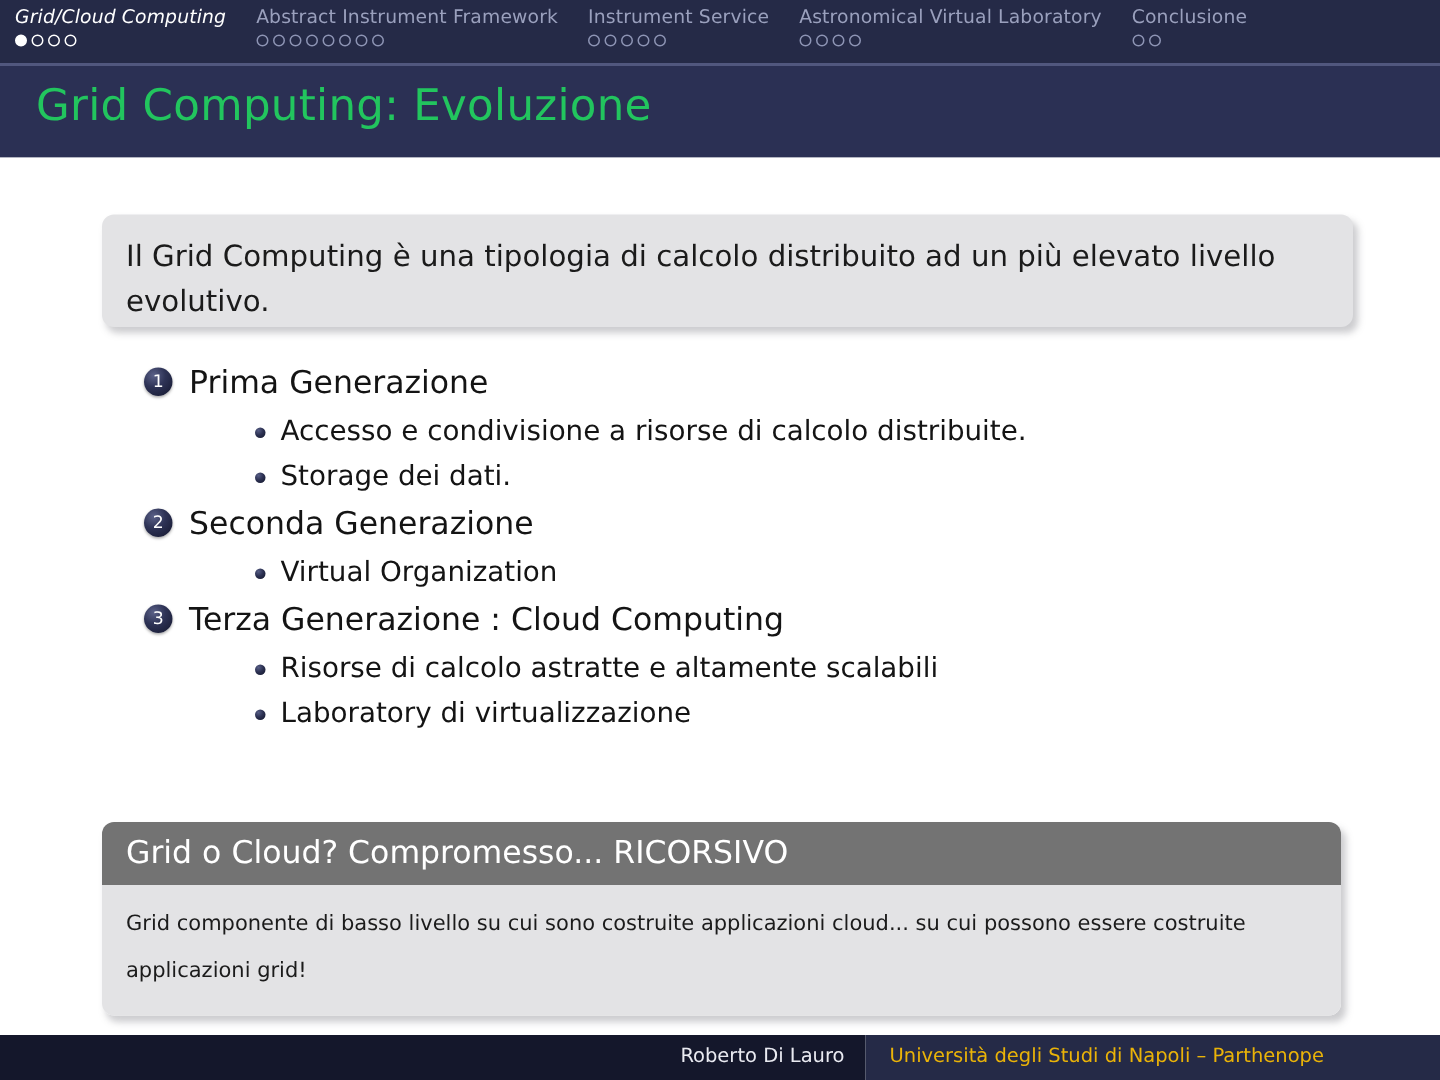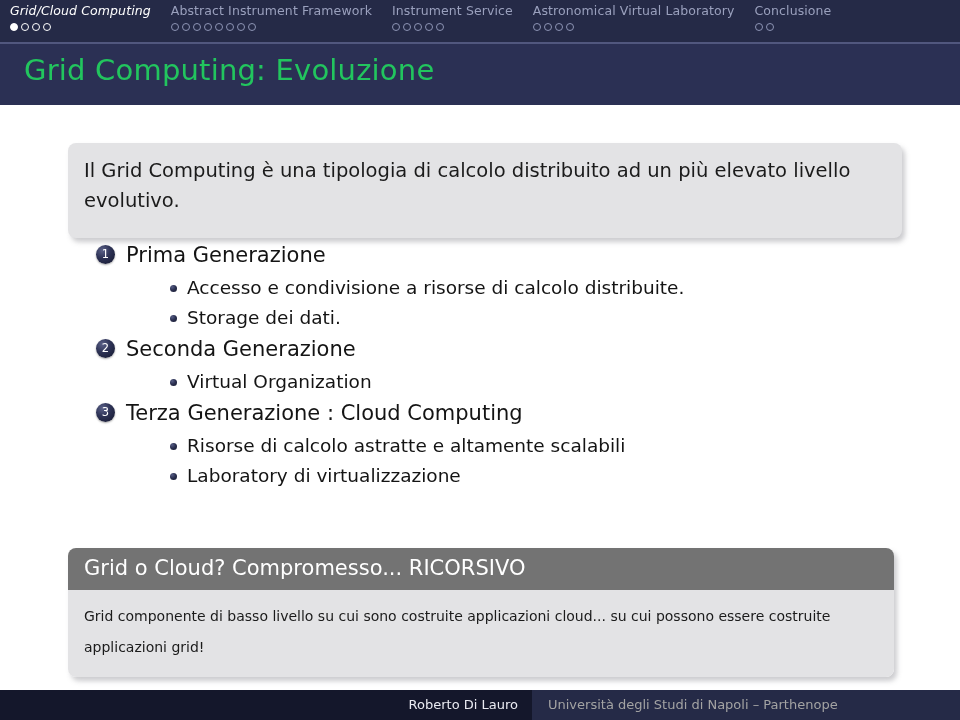--- a/index.html
+++ b/index.html
@@ -116,21 +116,21 @@
 
   
   .plainblock {
     position: absolute;
     left: 68px;
     top: 38px;
     width: 834px;
     background: #e3e3e5;
     border-radius: 8px;
     box-sizing: border-box;
-    padding: 13px 16px 22px 16px;
+    padding: 13px 16px 2px 16px;
     box-shadow: 3px 4px 5px rgba(120,120,128,0.38);
   }
   .plainblock-text {
     font-size: 19.5px;
     line-height: 30px;
     color: #1b1b1b;
   }
 
   
   .enum {
@@ -229,34 +229,34 @@
   }
   .footer::before {
     content: "";
     position: absolute;
     top: 0; left: 0;
     width: 100%;
     height: 2px;
     background: #ffffff;
   }
   .footer-author {
-    width: 532px;
+    width: 577px;
     background: #14172b;
     color: #e9eaf1;
     font-size: 13px;
     display: flex;
     align-items: center;
     justify-content: flex-end;
     padding-right: 14px;
     box-sizing: border-box;
   }
   .footer-inst {
     flex: 1;
     background: #252a47;
-    color: #a3a3a3;
+    color: #eab308;
     font-size: 13px;
     display: flex;
     align-items: center;
     padding-left: 16px;
     box-sizing: border-box;
   }
 </style>
 </head>
 <body>
 

